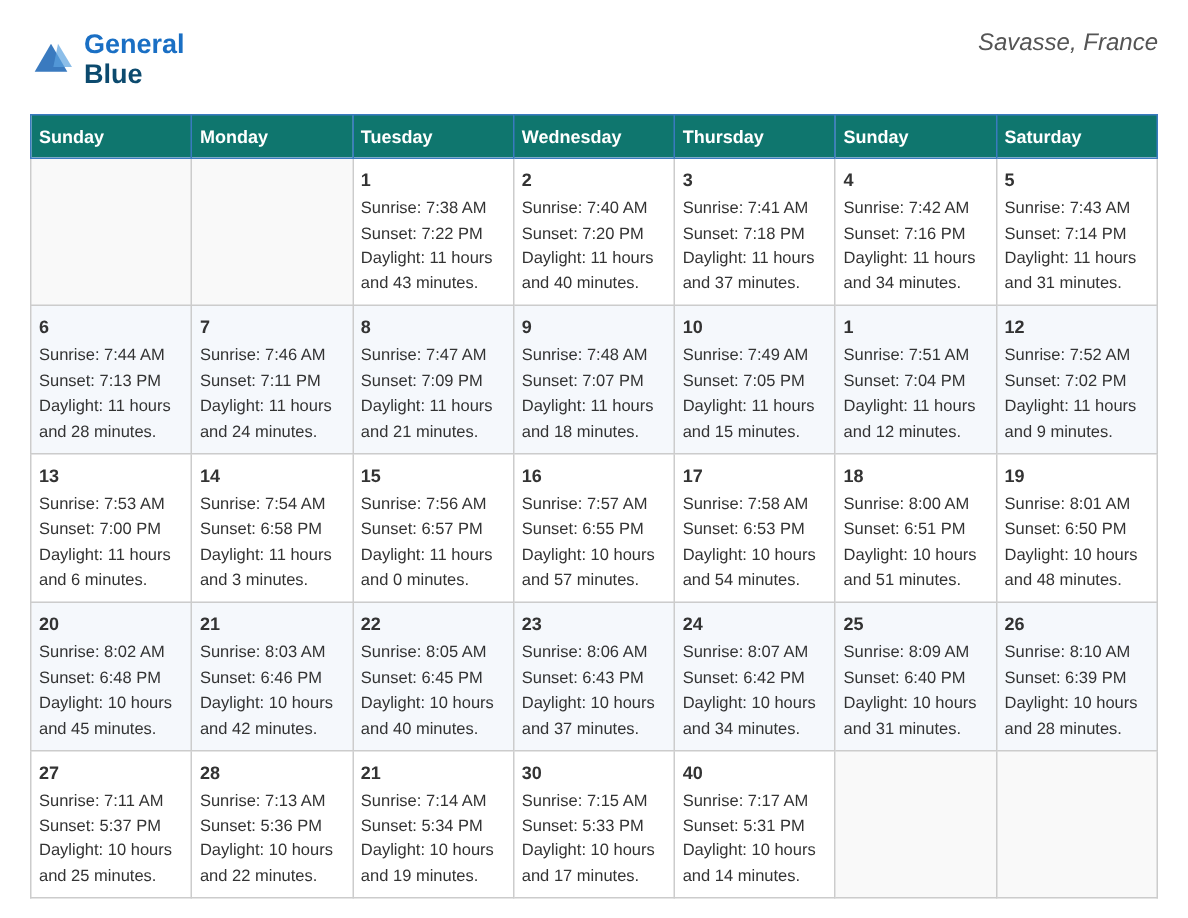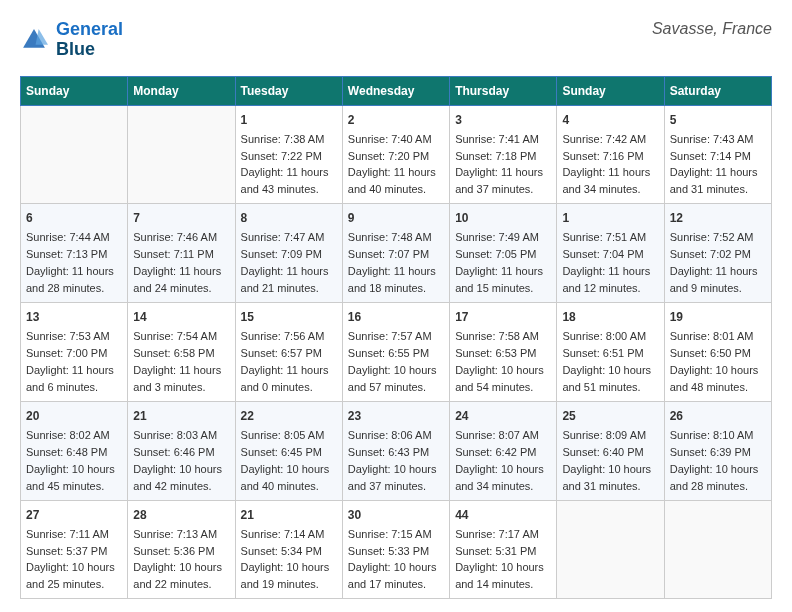--- a/index.html
+++ b/index.html
@@ -251,20 +251,20 @@
         </td>
         <td>
           <span class="day-num">21</span>
           <span class="day-info">Sunrise: 7:14 AM<br>Sunset: 5:34 PM<br>Daylight: 10 hours and 19 minutes.</span>
         </td>
         <td>
           <span class="day-num">30</span>
           <span class="day-info">Sunrise: 7:15 AM<br>Sunset: 5:33 PM<br>Daylight: 10 hours and 17 minutes.</span>
         </td>
         <td>
-          <span class="day-num">44</span>
+          <span class="day-num">40</span>
           <span class="day-info">Sunrise: 7:17 AM<br>Sunset: 5:31 PM<br>Daylight: 10 hours and 14 minutes.</span>
         </td>
         <td class="empty-cell"></td>
         <td class="empty-cell"></td>
       </tr>
     </tbody>
 </table>
 
 </body></html>

